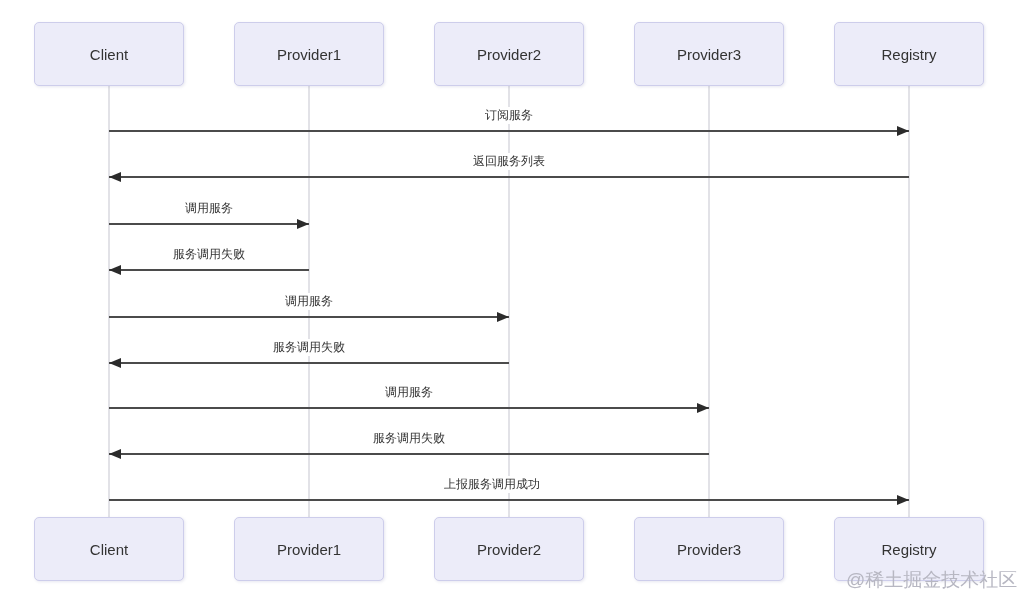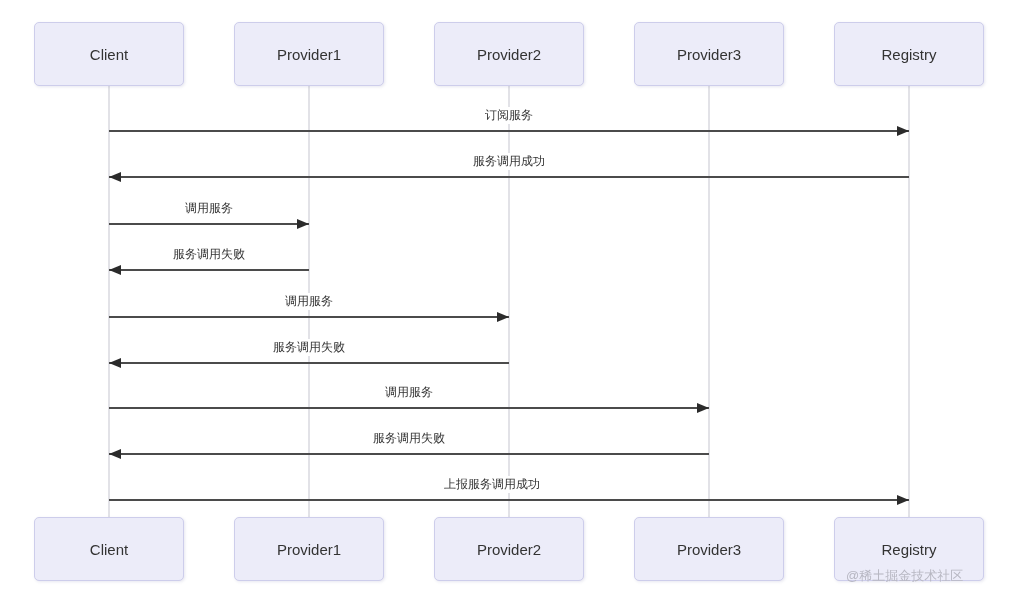--- a/index.html
+++ b/index.html
@@ -57,21 +57,21 @@
     color: var(--text, #333333);
     background: #ffffff;
     padding: 0 5px;
     white-space: nowrap;
     z-index: 4;
   }
   .watermark {
     position: absolute;
     left: 846px;
     top: 567px;
-    font-size: 13px;
+    font-size: 19px;
     color: var(--watermark, #b7b7c2);
     z-index: 5;
   }
 </style>
 </head>
 <body>
 
 <div id="canvas" class="canvas">
   <div class="watermark">@稀土掘金技术社区</div>
 <div class="lifeline" style="left: 108px; top: 86px; height: 431px;"></div>
@@ -107,21 +107,21 @@
       <span class="pbox-label">Registry</span>
     </div>
     <div class="pbox" style="left: 834px; top: 517px; width: 150px; height: 64px;">
       <span class="pbox-label">Registry</span>
     </div>
     <div class="msg-line" style="left: 109px; width: 800px; top: 130px;"></div>
     <div class="arrowhead right" style="top: 126px; left: 897px;"></div>
     <div class="msg-label" style="left: 509px; top: 107px;">订阅服务</div>
     <div class="msg-line" style="left: 109px; width: 800px; top: 176px;"></div>
     <div class="arrowhead left" style="top: 172px; left: 109px;"></div>
-    <div class="msg-label" style="left: 509px; top: 153px;">服务调用成功</div>
+    <div class="msg-label" style="left: 509px; top: 153px;">返回服务列表</div>
     <div class="msg-line" style="left: 109px; width: 200px; top: 223px;"></div>
     <div class="arrowhead right" style="top: 219px; left: 297px;"></div>
     <div class="msg-label" style="left: 209px; top: 200px;">调用服务</div>
     <div class="msg-line" style="left: 109px; width: 200px; top: 269px;"></div>
     <div class="arrowhead left" style="top: 265px; left: 109px;"></div>
     <div class="msg-label" style="left: 209px; top: 246px;">服务调用失败</div>
     <div class="msg-line" style="left: 109px; width: 400px; top: 316px;"></div>
     <div class="arrowhead right" style="top: 312px; left: 497px;"></div>
     <div class="msg-label" style="left: 309px; top: 293px;">调用服务</div>
     <div class="msg-line" style="left: 109px; width: 400px; top: 362px;"></div>

